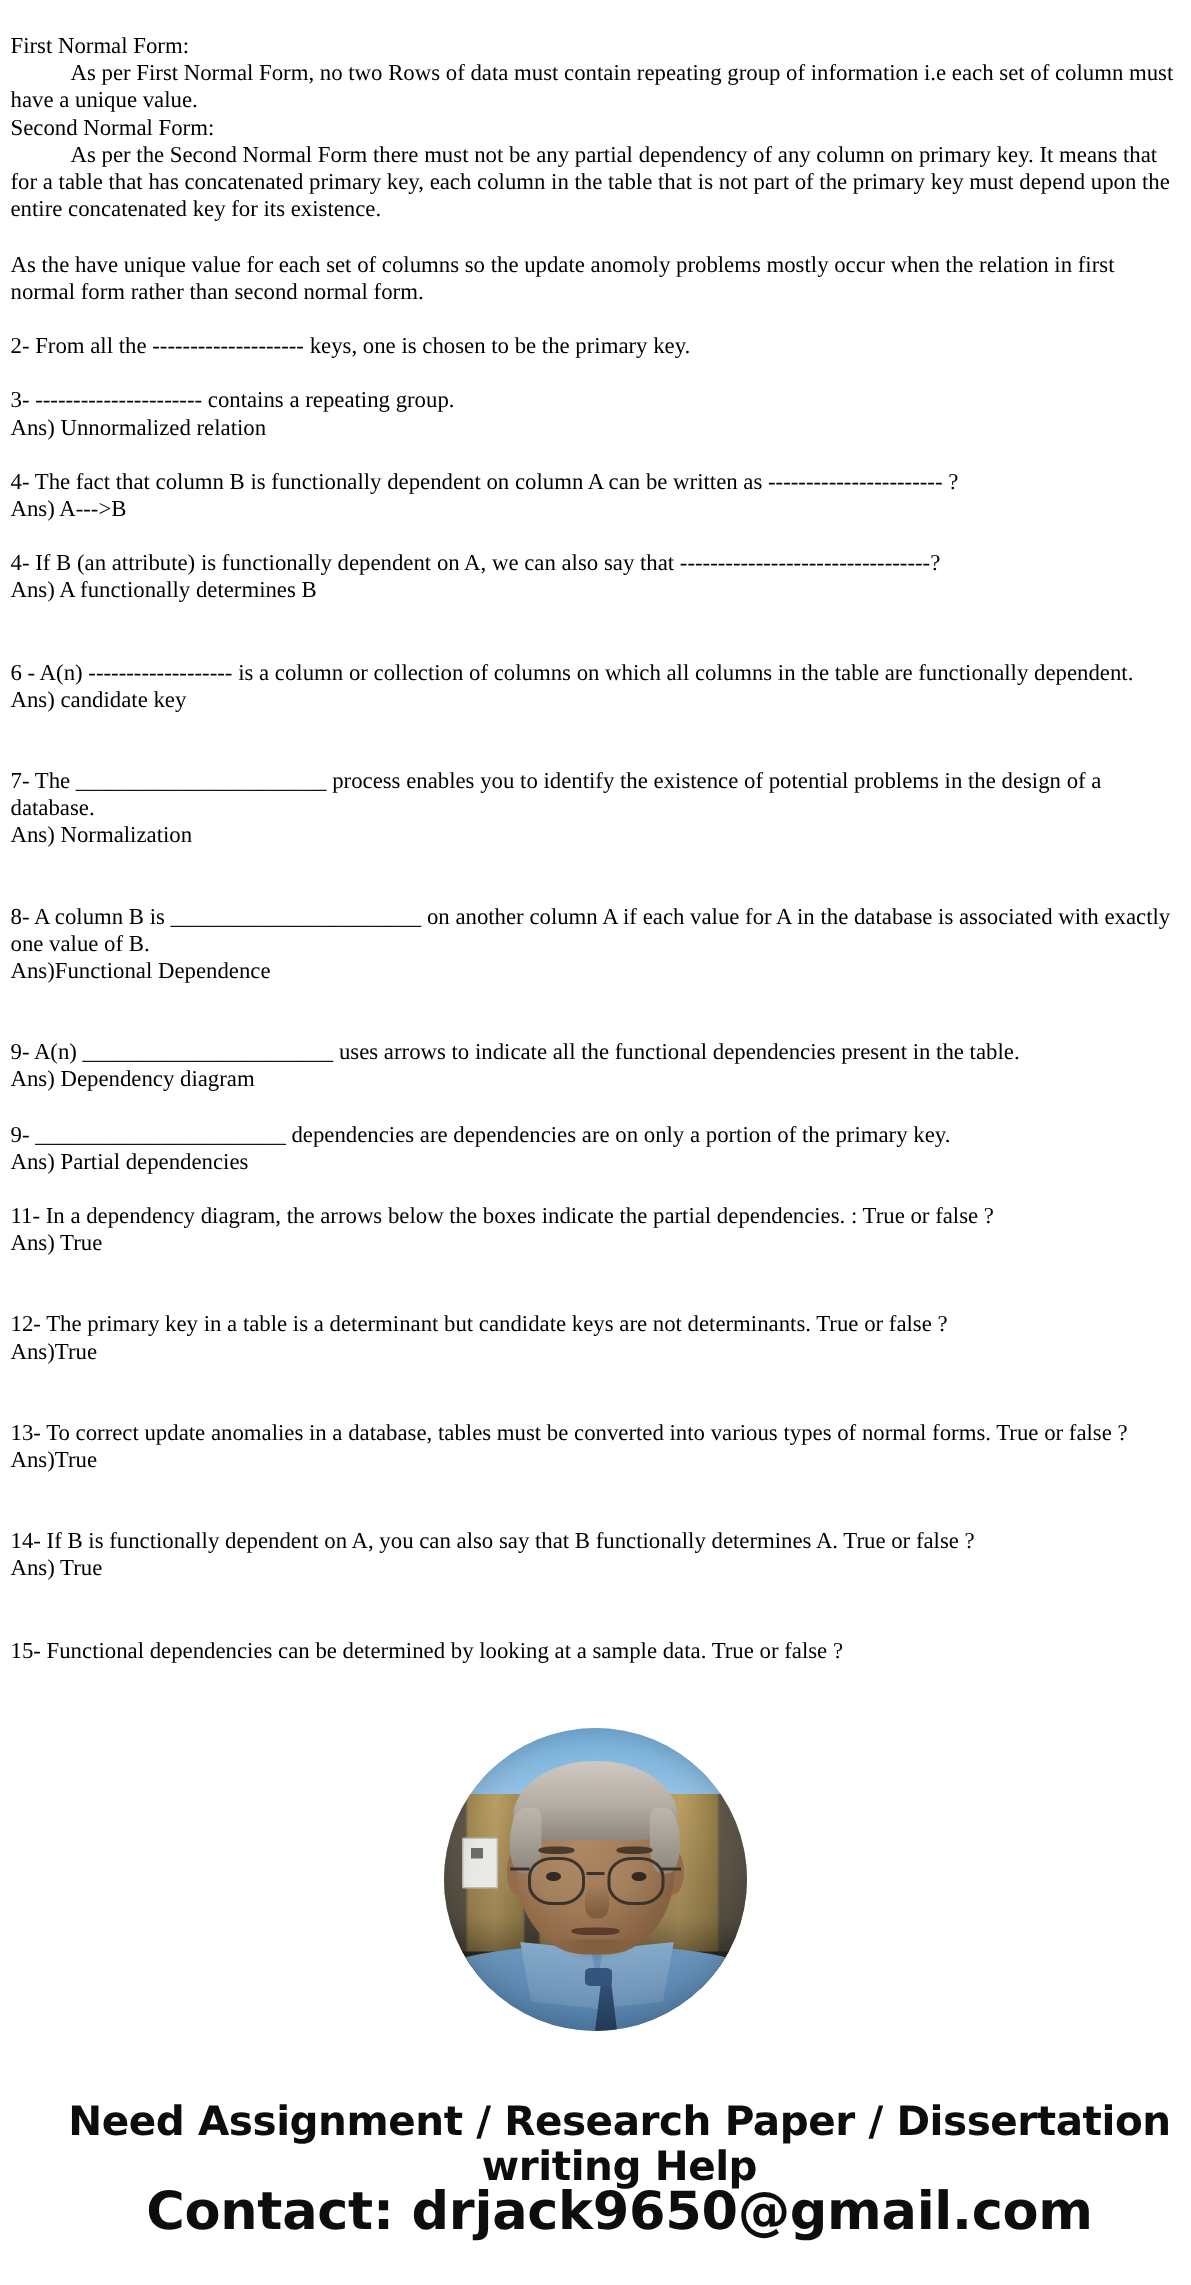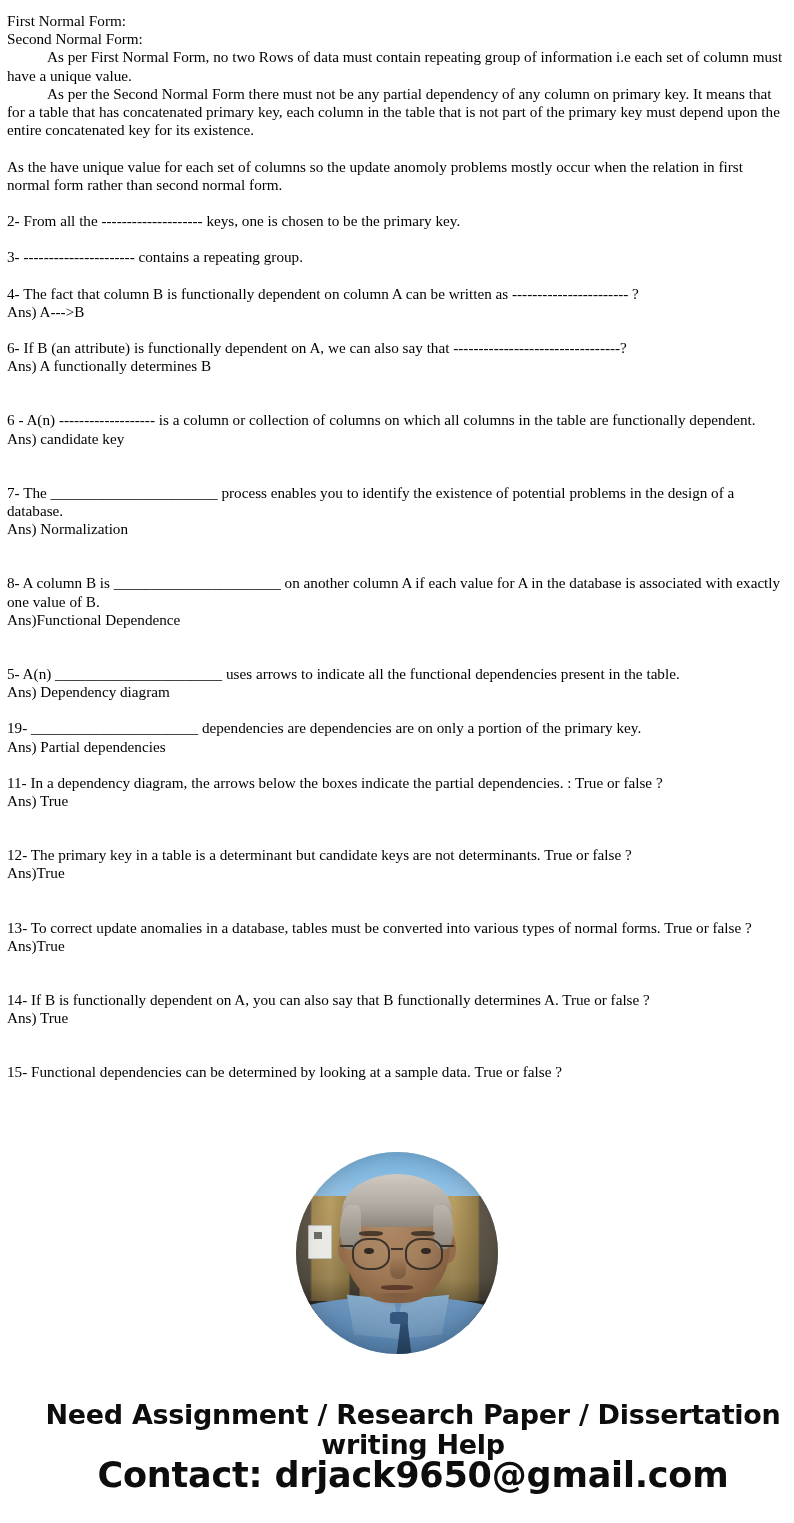--- a/index.html
+++ b/index.html
@@ -21,21 +21,21 @@
     position: absolute;
     left: 0;
     top: 0;
     width: 794px;
     height: 1124px;
     overflow: hidden;
     padding: 0;
     box-sizing: border-box;
   }
   .doc-inner {
-    padding: 12px 8px 0 7px;
+    padding: 22px 8px 0 7px;
   }
 
   .para {
     font-size: 15.2px;
     line-height: 18.2px;
     margin: 0;
     text-align: left;
     white-space: pre-wrap;
   }
   .indent-para {
@@ -335,49 +335,50 @@
     margin: 0;
   }
 </style>
 </head>
 <body>
 
 <div class="doc-body">
   <div class="doc-inner">
 
     <div class="para">First Normal Form:</div>
+    <div class="para indent-para">As per First Normal Form, no two Rows of data must contain repeating group of information i.e each set of column must have a unique value.</div>
+
     <div class="para">Second Normal Form:</div>
-
-    <div class="para indent-para">As per First Normal Form, no two Rows of data must contain repeating group of information i.e each set of column must have a unique value.</div>
     <div class="para indent-para">As per the Second Normal Form there must not be any partial dependency of any column on primary key. It means that for a table that has concatenated primary key, each column in the table that is not part of the primary key must depend upon the entire concatenated key for its existence.</div>
 
     <div class="blank-line"></div>
 
     <div class="para">As the have unique value for each set of columns so the update anomoly problems mostly occur when the relation in first normal form rather than second normal form.</div>
 
     <div class="blank-line"></div>
 
     <div class="qa-block">
       <div class="qa-q">2- From all the -------------------- keys, one is chosen to be the primary key.</div>
     </div>
     <div class="gap-sm"></div>
 
     <div class="qa-block">
       <div class="qa-q">3- ---------------------- contains a repeating group.</div>
+      <div class="qa-a">Ans) Unnormalized relation</div>
     </div>
     <div class="gap-sm"></div>
 
     <div class="qa-block">
       <div class="qa-q">4- The fact that column B is functionally dependent on column A can be written as ----------------------- ?</div>
       <div class="qa-a">Ans) A---&gt;B</div>
     </div>
     <div class="gap-sm"></div>
 
     <div class="qa-block">
-      <div class="qa-q">6- If B (an attribute) is functionally dependent on A, we can also say that ---------------------------------?</div>
+      <div class="qa-q">4- If B (an attribute) is functionally dependent on A, we can also say that ---------------------------------?</div>
       <div class="qa-a">Ans) A functionally determines B</div>
     </div>
     <div class="gap-md"></div>
 
     <div class="qa-block">
       <div class="qa-q">6 - A(n) ------------------- is a column or collection of columns on which all columns in the table are functionally dependent.</div>
       <div class="qa-a">Ans) candidate key</div>
     </div>
     <div class="gap-md"></div>
 
@@ -387,27 +388,27 @@
     </div>
     <div class="gap-md"></div>
 
     <div class="qa-block">
       <div class="qa-q">8- A column B is ______________________ on another column A if each value for A in the database is associated with exactly one value of B.</div>
       <div class="qa-a">Ans)Functional Dependence</div>
     </div>
     <div class="gap-md"></div>
 
     <div class="qa-block">
-      <div class="qa-q">5- A(n) ______________________ uses arrows to indicate all the functional dependencies present in the table.</div>
+      <div class="qa-q">9- A(n) ______________________ uses arrows to indicate all the functional dependencies present in the table.</div>
       <div class="qa-a">Ans) Dependency diagram</div>
     </div>
     <div class="gap-sm"></div>
 
     <div class="qa-block">
-      <div class="qa-q">19- ______________________ dependencies are dependencies are on only a portion of the primary key.</div>
+      <div class="qa-q">9- ______________________ dependencies are dependencies are on only a portion of the primary key.</div>
       <div class="qa-a">Ans) Partial dependencies</div>
     </div>
     <div class="gap-sm"></div>
 
     <div class="qa-block">
       <div class="qa-q">11- In a dependency diagram, the arrows below the boxes indicate the partial dependencies. : True or false ?</div>
       <div class="qa-a">Ans) True</div>
     </div>
     <div class="gap-md"></div>
 

